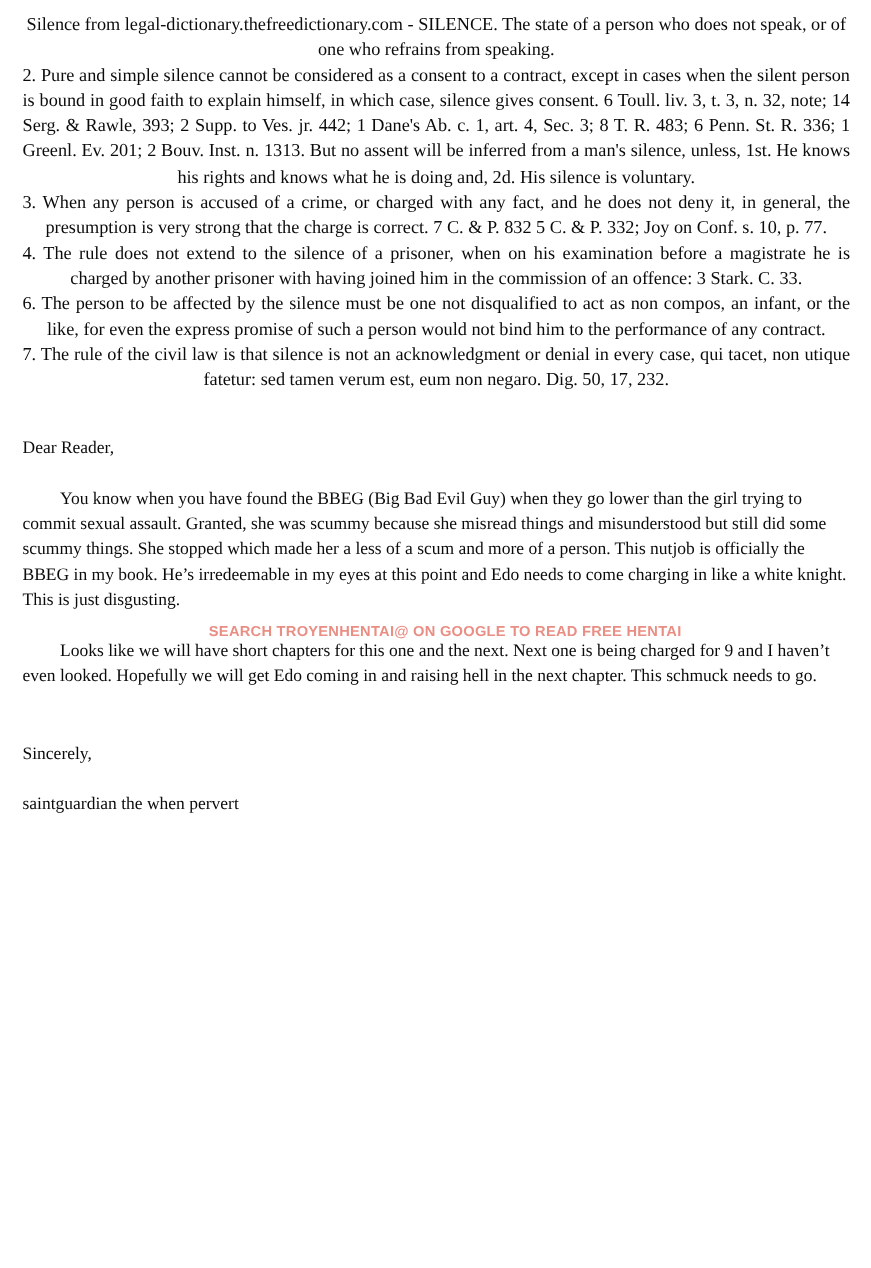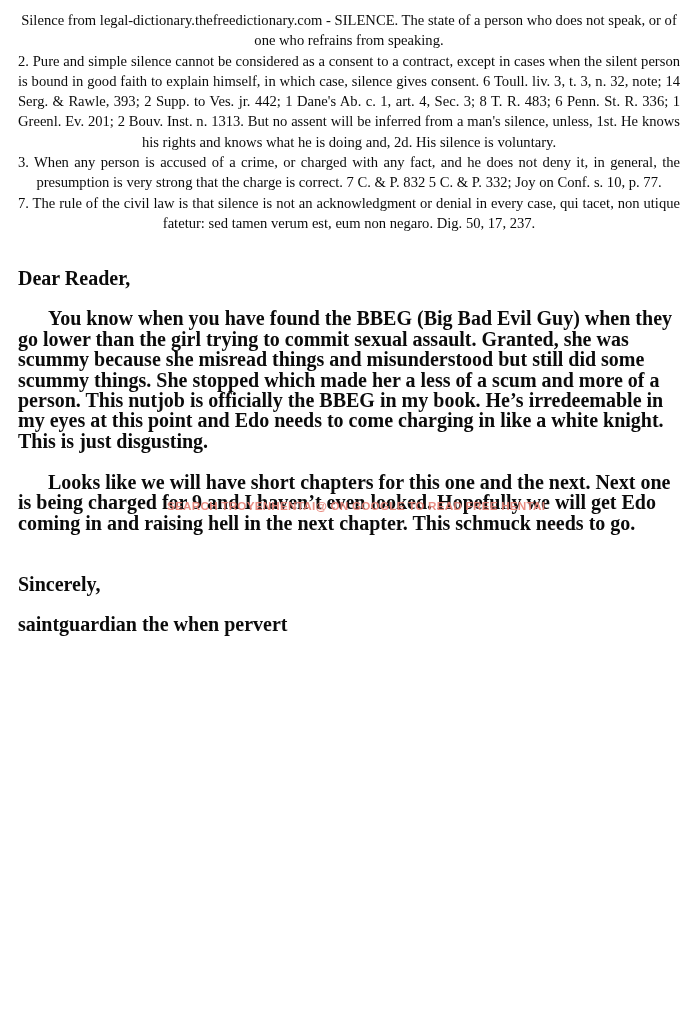--- a/index.html
+++ b/index.html
@@ -40,24 +40,23 @@
     text-align-last: center;
     text-indent: 0;
     hyphens: manual;
   }
   .legal-para.centered {
     text-align: center;
     text-align-last: center;
   }
   
   .letter-block {
-    font-size: 20px;
+    font-size: 14px;
     line-height: 20.4px;
     text-align: left;
-    font-weight: bold;
   }
   .letter-para {
     margin: 0;
     text-align: left;
   }
   .spacer-line {
     height: 20.4px;
   }
   .spacer-line-sm {
     height: 14px;
@@ -89,21 +88,23 @@
 <body>
 
 <div class="page">
 
   <div class="doc-body">
 
     <div class="legal-block">
       <p class="legal-para centered">Silence from legal-dictionary.thefreedictionary.com - SILENCE. The state of a person who does not speak, or of one who refrains from speaking.</p>
       <p class="legal-para">2. Pure and simple silence cannot be considered as a consent to a contract, except in cases when the silent person is bound in good faith to explain himself, in which case, silence gives consent. 6 Toull. liv. 3, t. 3, n. 32, note; 14 Serg. &amp; Rawle, 393; 2 Supp. to Ves. jr. 442; 1 Dane's Ab. c. 1, art. 4, Sec. 3; 8 T. R. 483; 6 Penn. St. R. 336; 1 Greenl. Ev. 201; 2 Bouv. Inst. n. 1313. But no assent will be inferred from a man's silence, unless, 1st. He knows his rights and knows what he is doing and, 2d. His silence is voluntary.</p>
       <p class="legal-para">3. When any person is accused of a crime, or charged with any fact, and he does not deny it, in general, the presumption is very strong that the charge is correct. 7 C. &amp; P. 832 5 C. &amp; P. 332; Joy on Conf. s. 10, p. 77.</p>
-      <p class="legal-para">7. The rule of the civil law is that silence is not an acknowledgment or denial in every case, qui tacet, non utique fatetur: sed tamen verum est, eum non negaro. Dig. 50, 17, 237.</p>
+      <p class="legal-para">4. The rule does not extend to the silence of a prisoner, when on his examination before a magistrate he is charged by another prisoner with having joined him in the commission of an offence: 3 Stark. C. 33.</p>
+      <p class="legal-para">6. The person to be affected by the silence must be one not disqualified to act as non compos, an infant, or the like, for even the express promise of such a person would not bind him to the performance of any contract.</p>
+      <p class="legal-para">7. The rule of the civil law is that silence is not an acknowledgment or denial in every case, qui tacet, non utique fatetur: sed tamen verum est, eum non negaro. Dig. 50, 17, 232.</p>
     </div>
 
     <div class="spacer-line"></div>
     <div class="spacer-line-sm"></div>
 
     <div class="letter-block">
 
       <p class="letter-para">Dear Reader,</p>
 
       <div class="spacer-line"></div>

